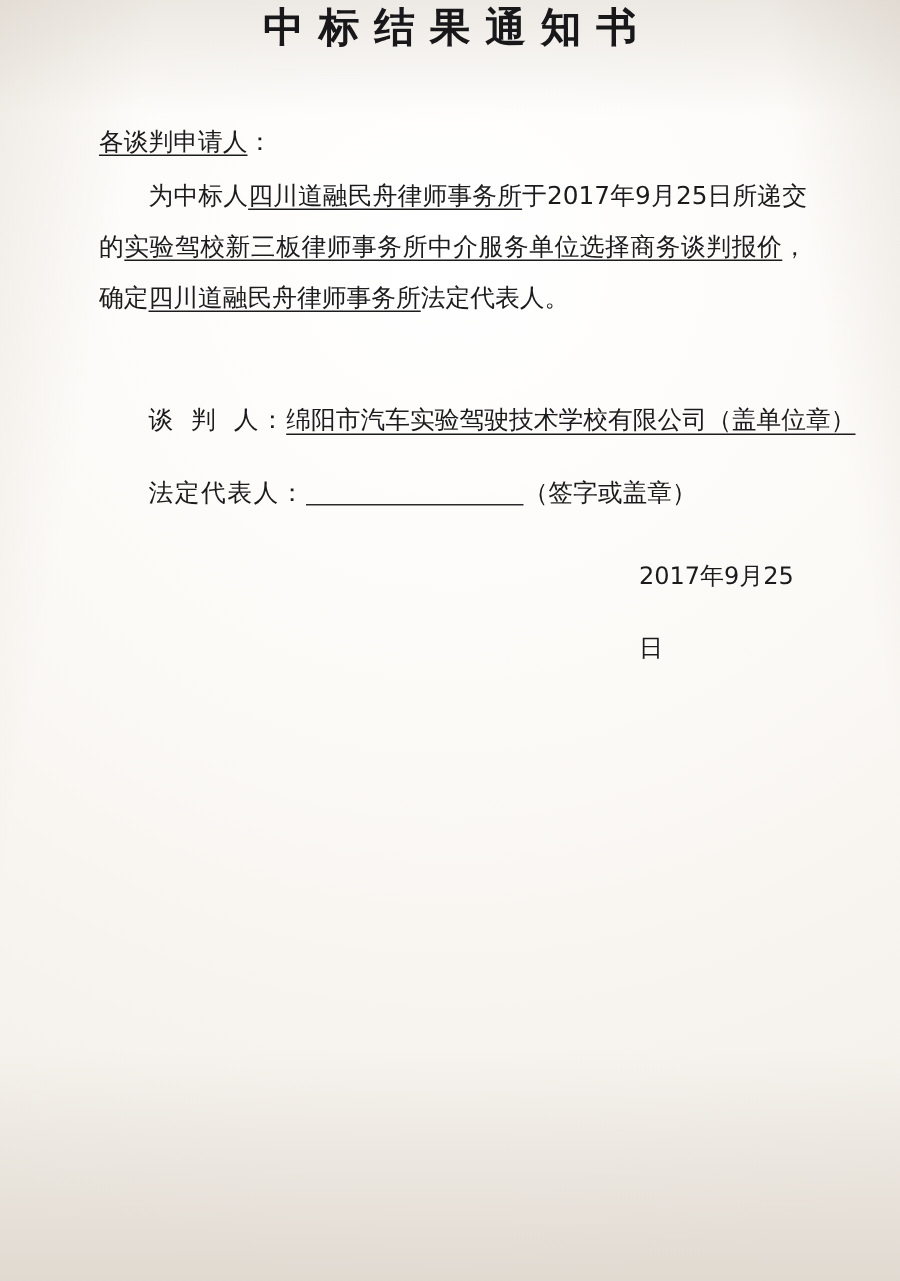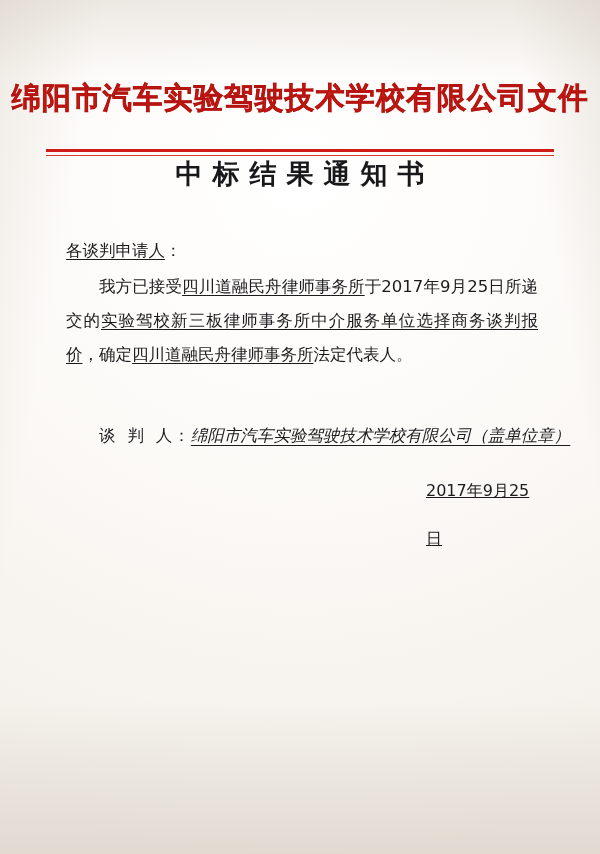--- a/index.html
+++ b/index.html
@@ -117,67 +117,61 @@
     padding-left: 33px;
     white-space: nowrap;
   }
   .sign-label {
     letter-spacing: 1px;
     font-family: Liberation Mono, monospace;
   }
   .sign-value {
     text-decoration: underline;
     text-underline-offset: 4px;
-    font-style: italic;
   }
   .blank-line {
     display: inline-block;
     width: 145px;
     border-bottom: 1.3px solid #2a2a2c;
     vertical-align: -3px;
   }
   .date-row {
     margin-top: 6px;
     padding-left: 360px;
     font-size: 16px;
-    text-decoration: underline;
   }
 </style>
 </head>
 <body>
 
 <div class="page">
   <div class="paper-shade"></div>
 
   <div class="doc-body">
 
-    <div class="letterhead">
-      <div class="letterhead-title">绵阳市汽车实验驾驶技术学校有限公司文件</div>
-      <div class="rule-wrap">
-        <div class="rule-thick"></div>
-        <div class="rule-thin"></div>
-      </div>
-    </div>
 
     <div class="doc-title">中标结果通知书</div>
 
     <div class="content">
       <div class="salutation">
         <span class="u">各谈判申请人</span><span>：</span>
       </div>
 
       <div class="para">
-        <span>我方已接受</span><span class="u">四川道融民舟律师事务所</span><span>于2017年9月25日所递交的</span><span class="u">实验驾校新三板律师事务所中介服务单位选择商务谈判报价</span><span>，确定</span><span class="u">四川道融民舟律师事务所</span><span>法定代表人。</span>
+        <span>为中标人</span><span class="u">四川道融民舟律师事务所</span><span>于2017年9月25日所递交的</span><span class="u">实验驾校新三板律师事务所中介服务单位选择商务谈判报价</span><span>，确定</span><span class="u">四川道融民舟律师事务所</span><span>法定代表人。</span>
       </div>
 
 
       <div class="sign-block">
         <div class="sign-row">
           <span class="sign-label">谈 判 人：</span><span class="sign-value">绵阳市汽车实验驾驶技术学校有限公司（盖单位章）</span>
         </div>
 
+        <div class="sign-row">
+          <span class="sign-label">法定代表人：</span><span class="blank-line"></span><span>（签字或盖章）</span>
+        </div>
 
         <div class="date-row">2017年9月25日</div>
 
       </div>
     </div>
   </div>
 </div>
 
 </body></html>

